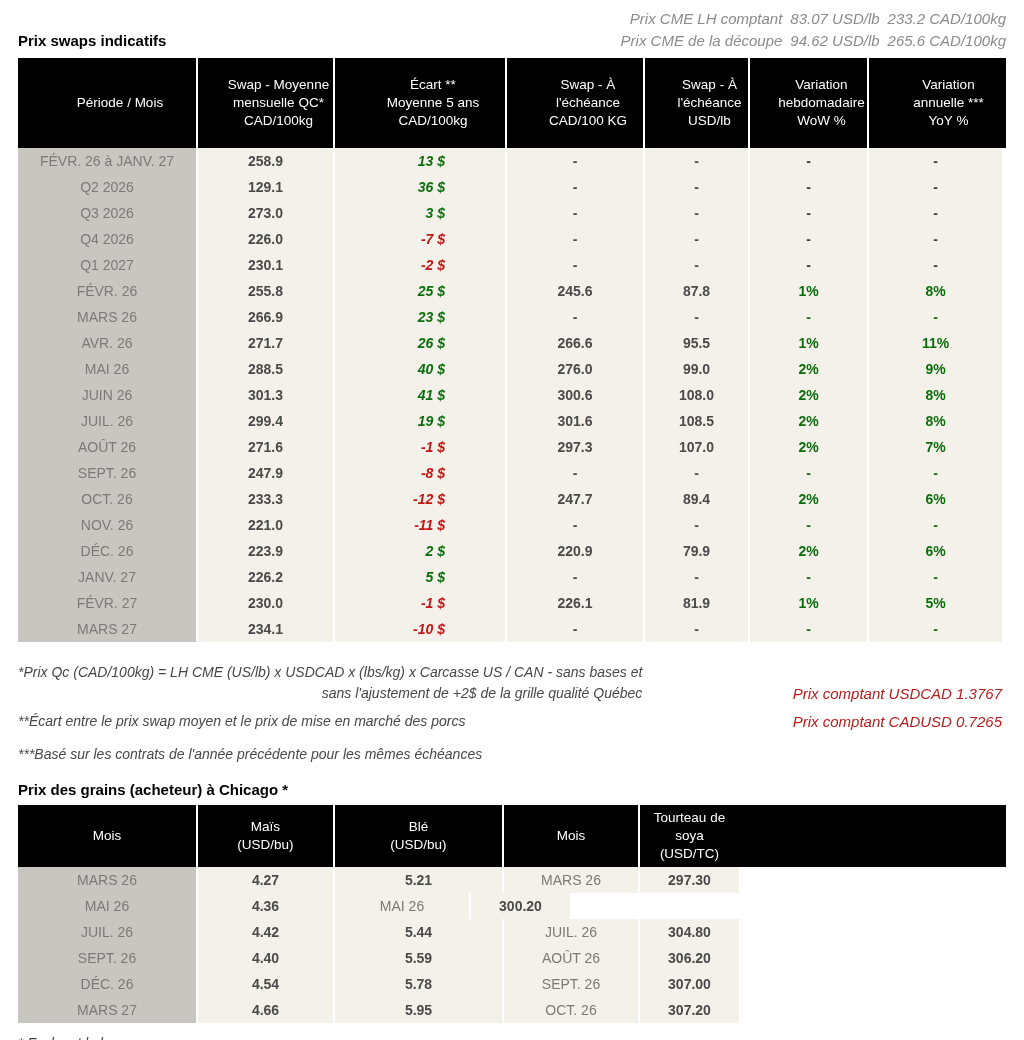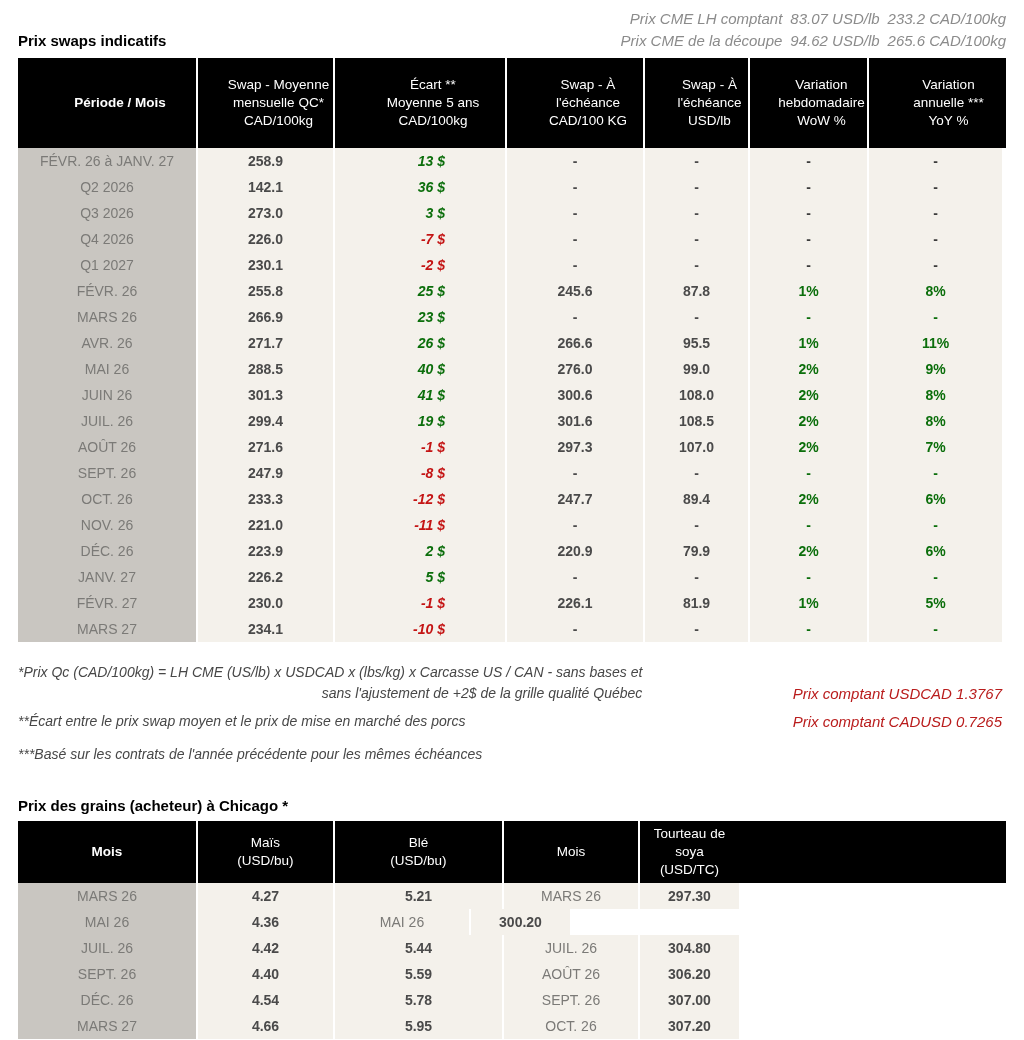--- a/index.html
+++ b/index.html
@@ -14,21 +14,21 @@
   .cme-line { display: flex; justify-content: flex-end; gap: 8px;
     font-style: italic; color: #8b8b8b; font-size: 15px; line-height: 22px; }
   .title-row { display: flex; justify-content: space-between; align-items: baseline; height: 26px; }
   .doc-title { font-size: 15px; font-weight: bold; color: #000; }
 
   
   .tbl { margin-top: 2px; }
   .thead { display: flex; background: var(--header-bg, #000); color: #fff; }
   .th { display: flex; align-items: center; justify-content: center; text-align: center;
         font-size: 13.5px; line-height: 1.32; white-space: pre-line; border-left: 2px solid #fff; }
-  .th.first { border-left: none; font-weight: bold; }
+  .th.first { border-left: none; }
   .tr { display: flex; height: 26px; }
   .td { display: flex; align-items: center; justify-content: center; text-align: center;
         font-size: 14px; background: var(--body-bg, #f4f1eb); border-left: 2px solid #fff; }
   .td.first { border-left: none; background: var(--period-bg, #c9c6c1); color: #7b7a77; }
   .val { font-weight: bold; color: #4a4a4a; }
 
   
   .sw .th { height: 90px; padding-left: 26px; }
   .sw .c1 { width: 178px; } .sw .c2 { width: 137px; } .sw .c3 { width: 172px; }
   .sw .c4 { width: 138px; } .sw .c5 { width: 105px; } .sw .c6 { width: 119px; }
@@ -42,21 +42,21 @@
   .c-neutral  { color: #3c3c3c; }
 
   
   .fnblock { margin-top: 20px; width: 984px; text-align: right; }
   .fnrow { display: flex; justify-content: space-between; align-items: flex-end; margin-bottom: 7px; }
   .fn { font-style: italic; color: #474747; font-size: 14px; line-height: 21px; white-space: pre-line; }
   .fx { font-style: italic; color: #b91c1c; font-size: 15px; line-height: 21px; }
   .fn3 { margin-top: 12px; margin-bottom: 0; }
 
   
-  .grains-title { margin-top: 32px; height: 22px; }
+  .grains-title { margin-top: 16px; height: 22px; }
   .gr .th { height: 62px; }
   .gr .g1 { width: 178px; } .gr .g2 { width: 137px; } .gr .g3 { width: 169px; }
   .gr .g4 { width: 136px; } .gr .g5 { width: 101px; }
   .gr .td.mois2 { color: #7b7a77; font-weight: normal; }
   .fn-last { margin-top: 10px; }
 </style>
 </head>
 <body>
 
 <div class="page">
@@ -106,21 +106,21 @@
             <span class="ecart c-positive">13 $</span>
           </div>
           <div class="td c4 val">-</div>
           <div class="td c5 val">-</div>
           <div class="td c6 pct c-neutral">-</div>
           <div class="td c7 pct c-neutral">-</div>
         </div>
 
         <div class="tr">
           <div class="td c1 first">Q2 2026</div>
-          <div class="td c2 val">142.1</div>
+          <div class="td c2 val">129.1</div>
           <div class="td c3">
             <span class="ecart c-positive">36 $</span>
           </div>
           <div class="td c4 val">-</div>
           <div class="td c5 val">-</div>
           <div class="td c6 pct c-neutral">-</div>
           <div class="td c7 pct c-neutral">-</div>
         </div>
 
         <div class="tr">

